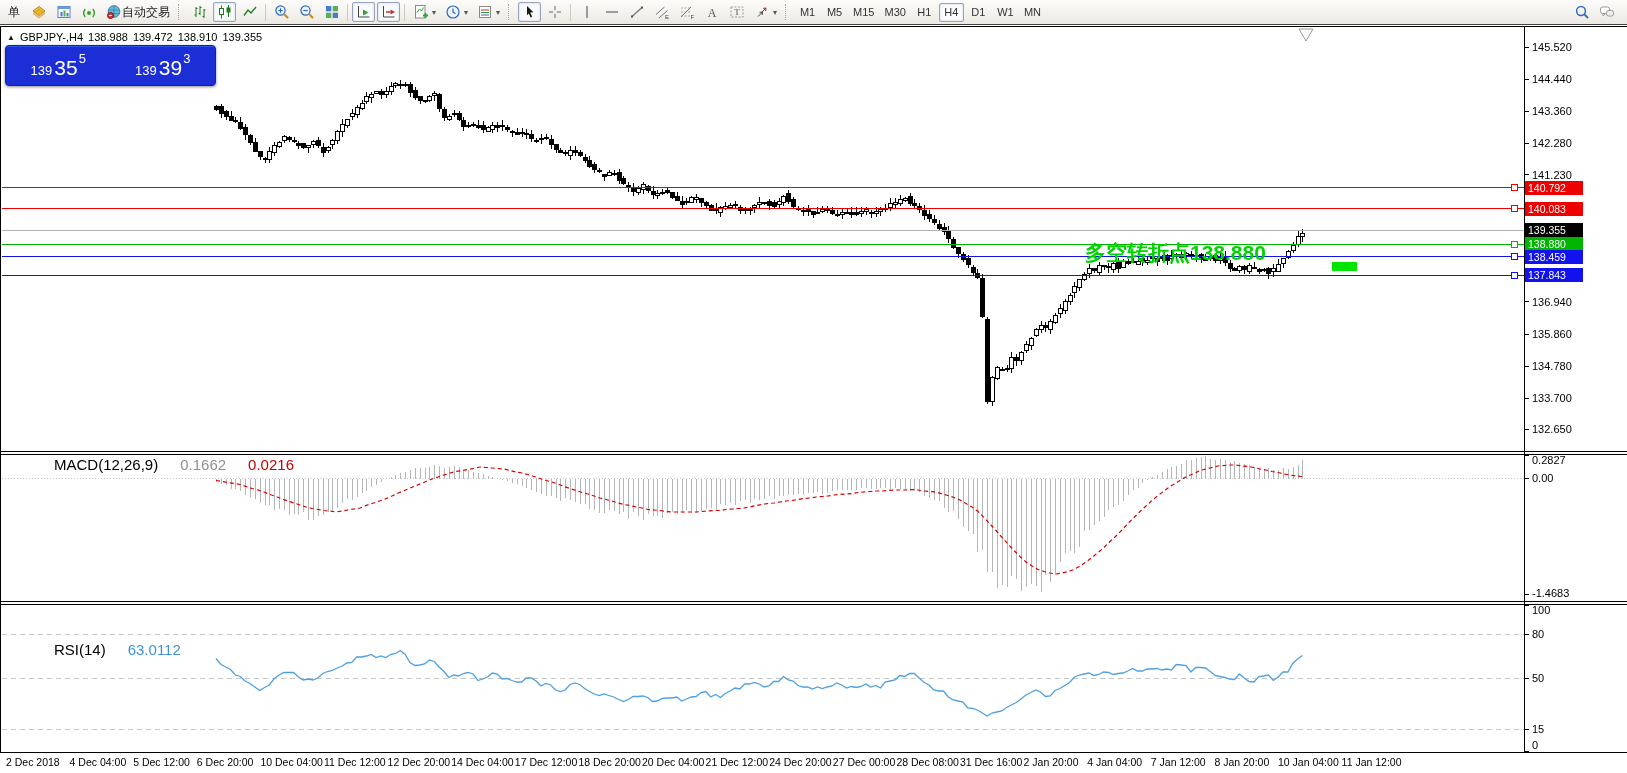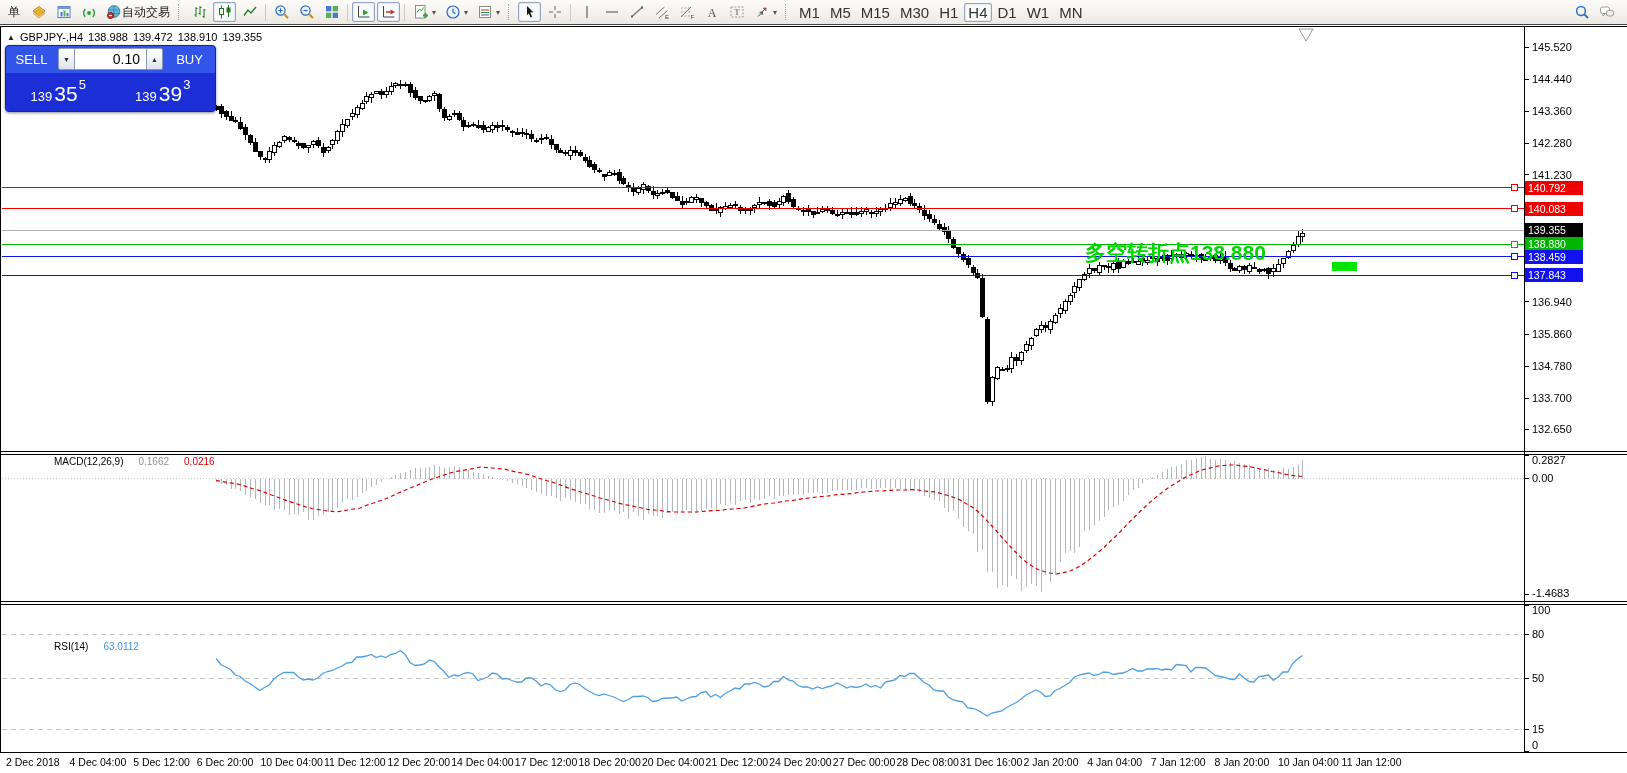--- a/index.html
+++ b/index.html
@@ -20,21 +20,21 @@
     height:20px;min-width:22px;display:flex;align-items:center;justify-content:center;
     border:1px solid transparent;border-radius:2px;margin:0 1px;padding:0 2px;
     font-size:12px;color:#222;cursor:default;box-sizing:border-box;background:transparent;
   }
   .tb-btn.active{background:#f8fafc;border-color:#96a4bd;box-shadow:inset 0 0 2px #b9c2d2;}
   .tb-btn .lbl{font-size:12px;color:#222;white-space:nowrap;}
   .tb-btn .icon{display:flex;align-items:center;justify-content:center;width:17px;height:17px;}
   .tb-btn .dd{font-size:8px;color:#555;margin-left:3px;}
   .tf-btn{
     height:19px;min-width:25px;padding:0 3px;display:flex;align-items:center;justify-content:center;
-    font-size:15px;color:#333;border:1px solid transparent;border-radius:2px;margin:0 1px;box-sizing:border-box;
+    font-size:11px;color:#333;border:1px solid transparent;border-radius:2px;margin:0 1px;box-sizing:border-box;
   }
   .tf-btn.active{background:#fafbfd;border-color:#96a4bd;box-shadow:inset 0 0 2px #b9c2d2;}
   .gripper{width:4px;height:16px;margin:0 4px;border-left:1px dotted #a9a396;}
   .vsep{width:1px;height:17px;background:#cfc9be;margin:0 3px;}
   .tb-right{margin-left:auto;display:flex;align-items:center;padding-right:6px;}
   
   #chart-svg{position:absolute;top:0;left:0;z-index:1;}
   
   .chart-header{
     position:absolute;top:31px;left:7px;z-index:6;display:flex;align-items:center;
@@ -65,21 +65,21 @@
   }
   .ocp-bottom{display:flex;gap:0;height:38px;padding-top:1px;}
   .price-box{
     flex:1;background:#1c2ed6;color:#fff;display:flex;align-items:flex-end;justify-content:center;
     padding-bottom:2px;cursor:pointer;
   }
   .pp-small{font-size:13px;margin:0 2px 5px 0;}
   .pp-big{font-size:21px;line-height:31px;}
   .pp-sup{font-size:13px;align-self:flex-start;margin-top:4px;margin-left:1px;}
   
-  .ind-header{position:absolute;left:7px;z-index:6;font-size:10px;color:#000;display:flex;gap:15px;padding-left:47px;}
+  .ind-header{position:absolute;left:7px;z-index:6;font-size:15px;color:#000;display:flex;gap:22px;padding-left:47px;}
   #macd-header{top:456px;}
   #rsi-header{top:607px;margin-top:34px;}
   .ind-val.silver{color:#8f8f8f;}
   .ind-val.red{color:#cc0000;}
   .ind-val.blue{color:#3f94d8;}
 </style>
 </head>
 <body>
 
 <svg id="chart-svg" width="1627" height="773">
@@ -1133,29 +1133,20 @@
 <div class="chart-header">
   <span class="collapse">▲</span>
   <span>GBPJPY-,H4</span>
   <span>138.988</span>
   <span>139.472</span>
   <span>138.910</span>
   <span>139.355</span>
 </div>
 
 <div class="ocp">
-  <div class="ocp-top">
-    <button class="ocp-sell">SELL</button>
-    <div class="ocp-vol">
-      <button class="spin left">▼</button>
-      <input class="vol-input" value="0.10" style="">
-      <button class="spin right">▲</button>
-    </div>
-    <button class="ocp-buy">BUY</button>
-  </div>
   <div class="ocp-bottom">
     <div class="price-box">
       <span class="pp-small">139</span>
         <span class="pp-big">35</span>
         <span class="pp-sup">5</span>
     </div>
     <div class="price-box">
       <span class="pp-small">139</span>
         <span class="pp-big">39</span>
         <span class="pp-sup">3</span>

